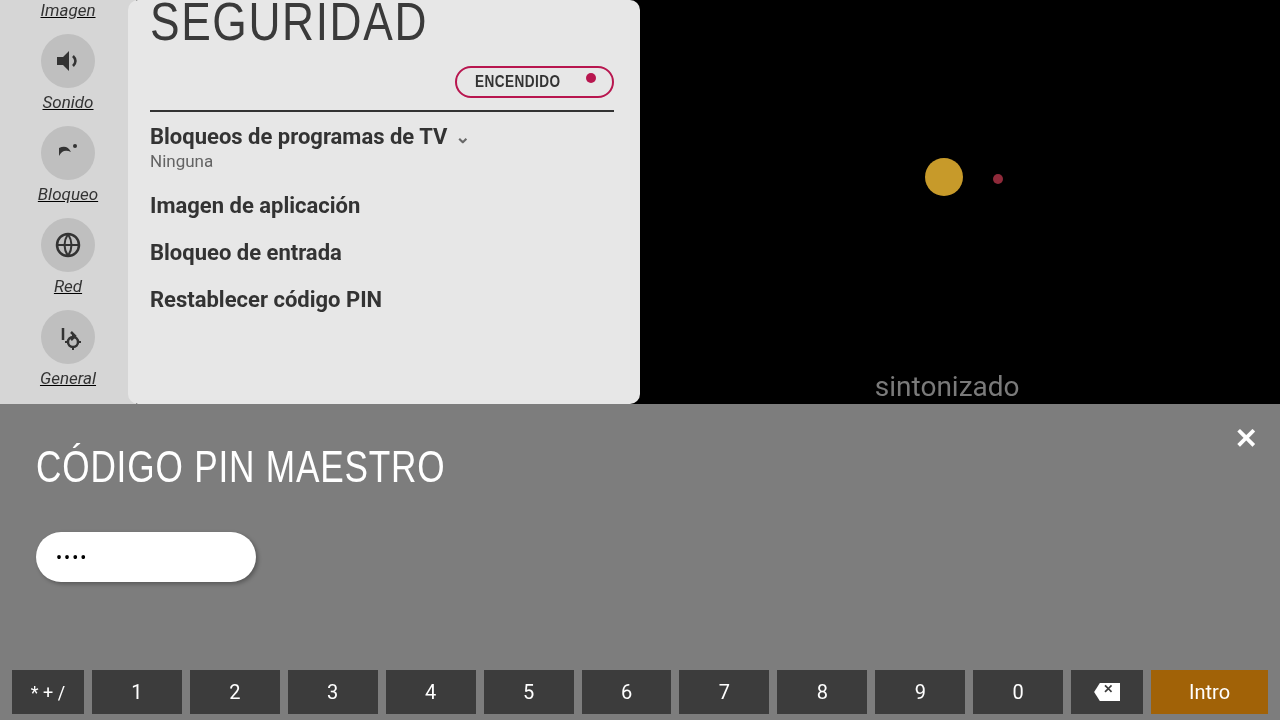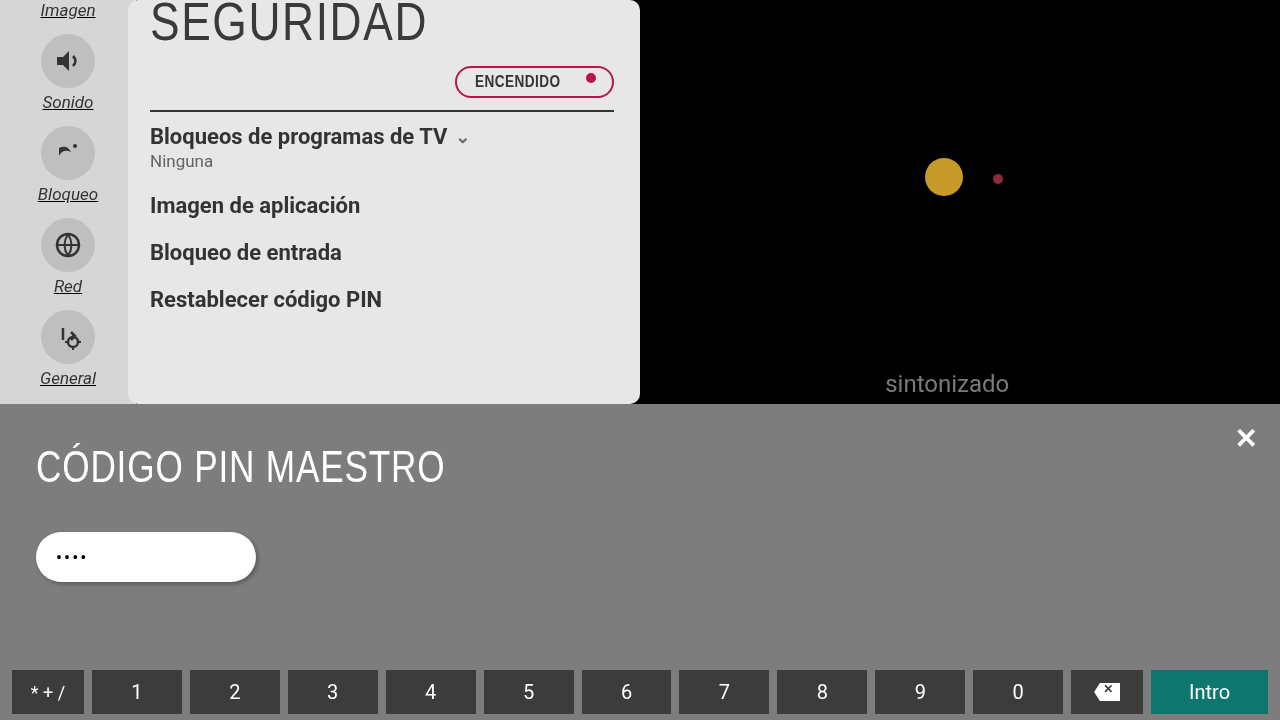--- a/index.html
+++ b/index.html
@@ -54,21 +54,21 @@
     position: absolute; left: 640px; top: 0; right: 0; height: 404px; background: #000;
   }
   .loader {
     position:absolute; left:50%; top:44%; transform:translate(-50%,-50%);
     width: 90px; height: 40px;
   }
   .loader .big { width:38px; height:38px; border-radius:50%; background:#c79a2a; position:absolute; left:10px; top:0;}
   .loader .small { width:10px; height:10px; border-radius:50%; background:#8f2a3a; position:absolute; left:78px; top:16px;}
   .tv-text {
     position:absolute; left:48%; top:370px; transform:translateX(-50%);
-    color:#7a7a7a; font-size:24px; font-weight:400;
+    color:#7a7a7a; font-size:28px; font-weight:400;
   }
 
   
   .modal {
     position:absolute; left:0; right:0; top:404px; bottom:0;
     background: #7d7d7d;
     color:#fff;
   }
   .modal-close {
     position:absolute; right:22px; top:18px; font-size:28px; font-weight:700; color:#fff; cursor:pointer;
@@ -92,21 +92,21 @@
     position:absolute; left:0; right:0; bottom:0; height:56px;
     display:flex; gap:8px; padding: 6px 12px;
   }
   .kbtn {
     flex:1; background:#3c3c3c; color:#fff; font-size:20px; border:none;
     display:flex; align-items:center; justify-content:center; cursor:pointer;
     font-family: inherit;
   }
   .kbtn.sym { flex: 0.8; font-size:18px; }
   .kbtn.wide { flex: 1.3; }
-  .kbtn.enter { background:#0f766e; }
+  .kbtn.enter { background:#a16207; }
   .backspace-icon {
     display:inline-flex; align-items:center;
   }
   .backspace-shape {
     display:inline-block; width:26px; height:18px; background:#fff;
     clip-path: polygon(22% 0, 100% 0, 100% 100%, 22% 100%, 0 50%);
     position:relative;
   }
   .backspace-shape::after{
     content:"✕"; position:absolute; left:9px; top:-1px; font-size:12px; color:#3c3c3c; font-weight:700;

